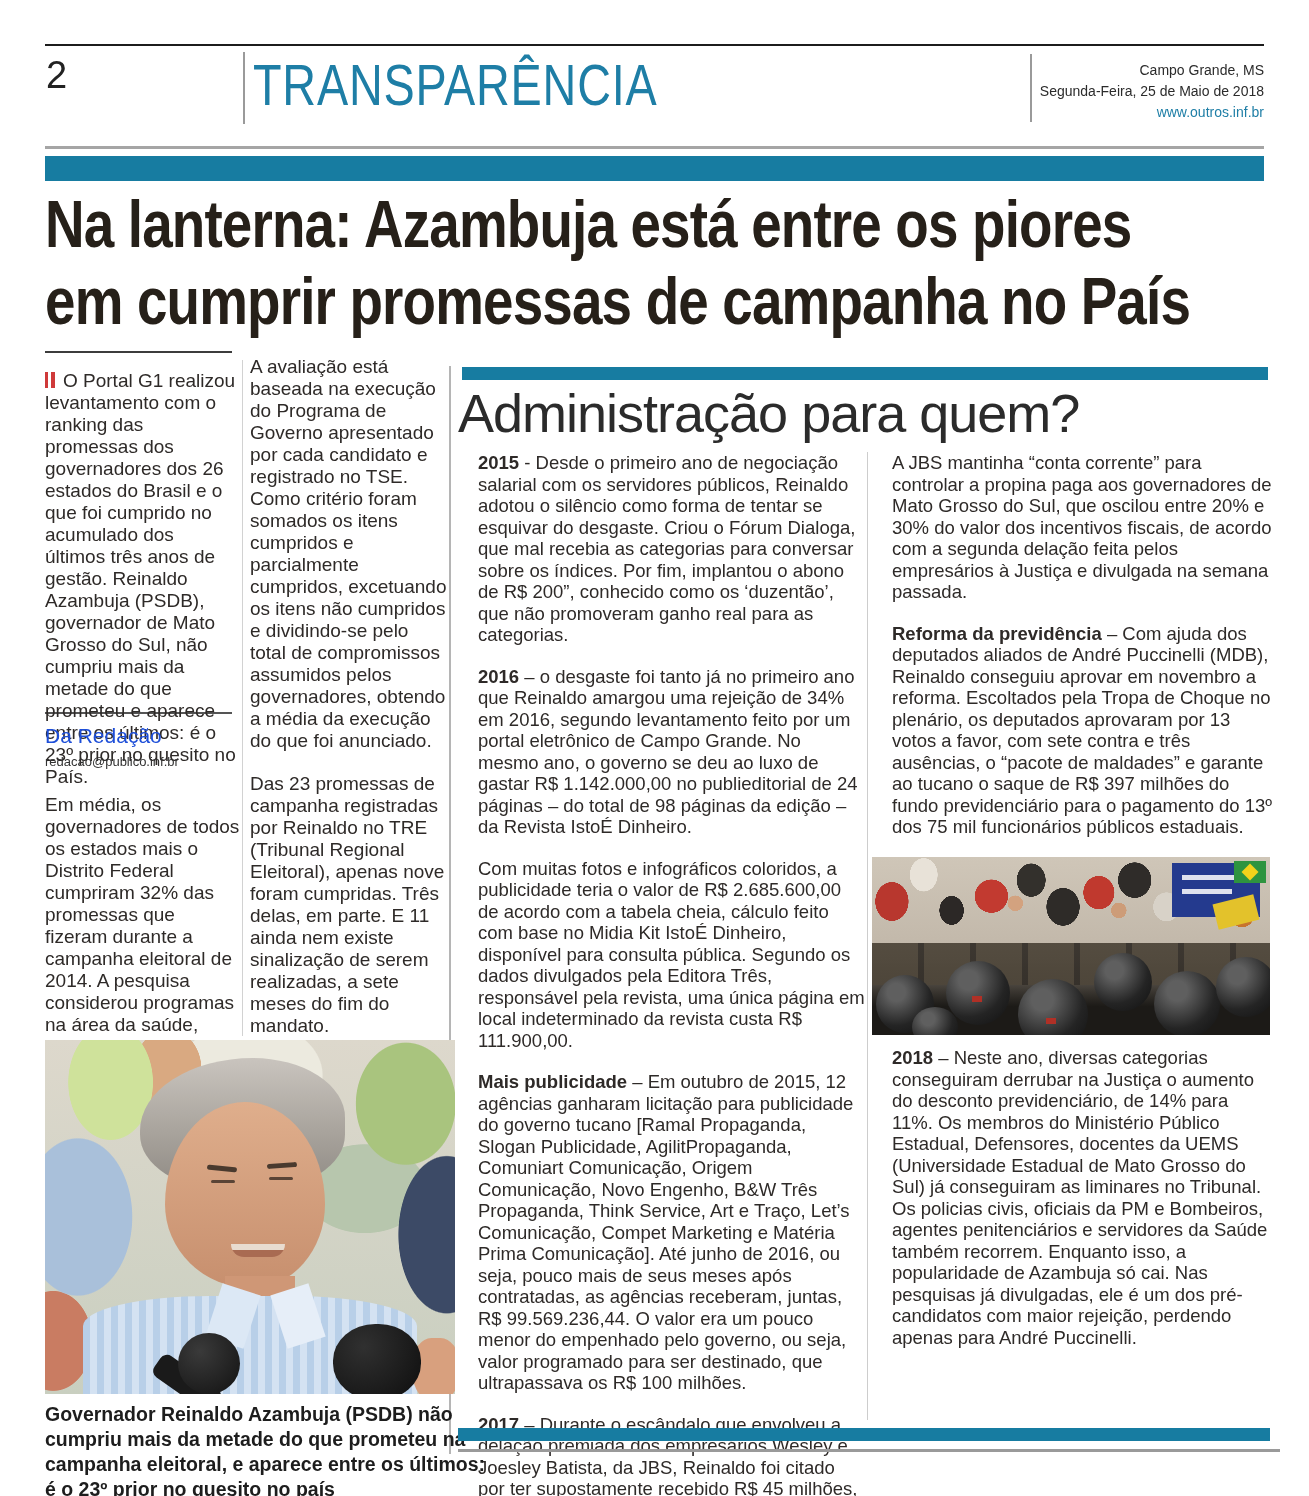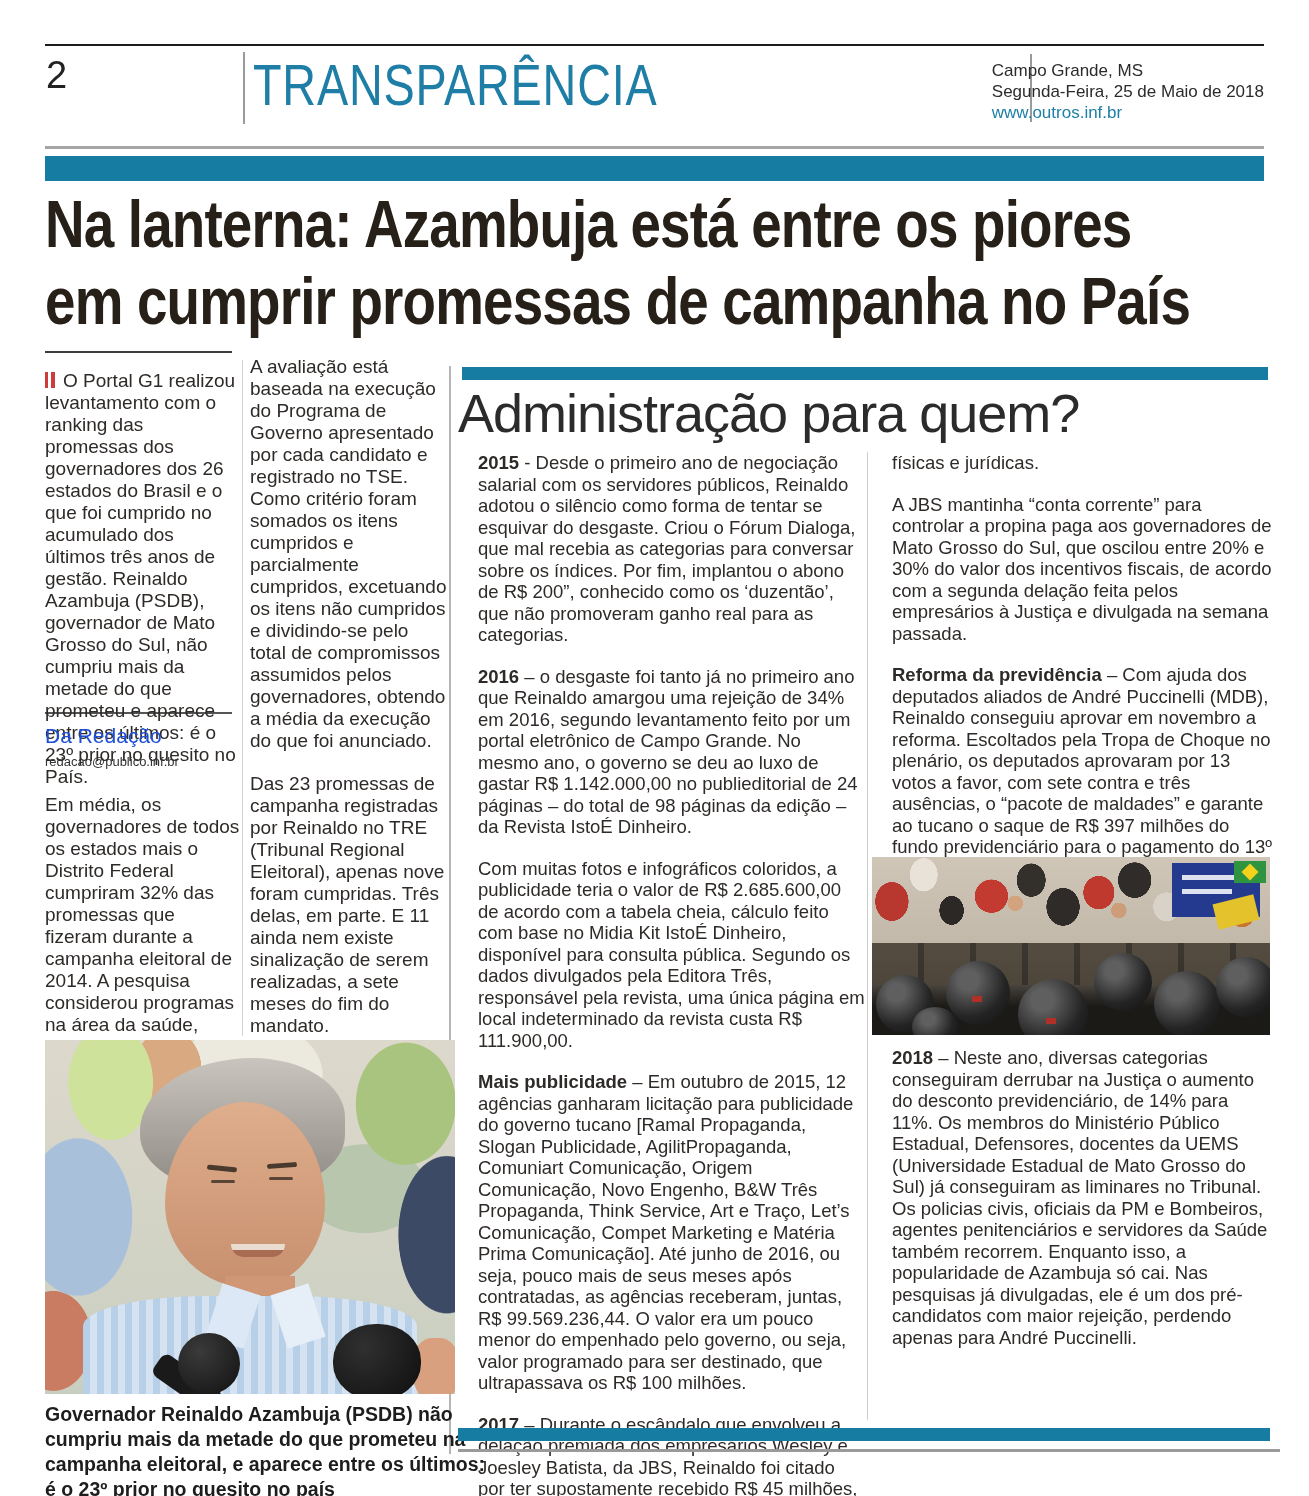--- a/index.html
+++ b/index.html
@@ -10,21 +10,21 @@
   .abs{position:absolute;}
   
   .top-rule{left:45px;top:44px;width:1219px;height:2px;background:#1c1c1c;}
   .page-num{left:46px;top:54px;font-size:38px;color:#222;}
   .hdr-div1{left:243px;top:52px;width:2px;height:72px;background:#9a9a9a;}
   .section-title{
     left:253px;top:52px;font-size:57px;font-weight:500;color:#1e7ea6;
     transform:scaleX(.82);transform-origin:left top;letter-spacing:1px;white-space:nowrap;
   }
   .hdr-div2{left:1030px;top:54px;width:2px;height:68px;background:#9a9a9a;}
-  .dateblock{right:45px;top:60px;font-size:17px;line-height:21px;color:#2b2b2b;}
+  .dateblock{right:45px;top:60px;text-align:right;font-size:14px;line-height:21px;color:#2b2b2b;}
   .dateblock .site{color:#1e7ea6;}
   .hdr-rule{left:45px;top:146px;width:1219px;height:3px;background:#a5a5a5;}
   .hdr-band{left:45px;top:156px;width:1219px;height:25px;background:#177ca1;}
   
   .headline{
     left:45px;top:186px;width:1480px;font-size:66px;line-height:77px;font-weight:bold;
     color:#262019;letter-spacing:-1px;transform:scaleX(.83);transform-origin:left top;white-space:pre-line;
   }
   
   .rule-dark{background:#3c3c3c;height:2px;}
@@ -165,21 +165,20 @@
 
 <div class="abs main-left">
   <p class="mp"><b>2015</b><span> - Desde o primeiro ano de negociação salarial com os servidores públicos, Reinaldo adotou o silêncio como forma de tentar se esquivar do desgaste. Criou o Fórum Dialoga, que mal recebia as categorias para conversar sobre os índices. Por fim, implantou o abono de R$ 200”, conhecido como os ‘duzentão’, que não promoveram ganho real para as categorias.</span></p>
   <p class="mp"><b>2016</b><span> – o desgaste foi tanto já no primeiro ano que Reinaldo amargou uma rejeição de 34% em 2016, segundo levantamento feito por um portal eletrônico de Campo Grande. No mesmo ano, o governo se deu ao luxo de gastar R$ 1.142.000,00 no publieditorial de 24 páginas – do total de 98 páginas da edição – da Revista IstoÉ Dinheiro.</span></p>
   <p class="mp"><b></b><span>Com muitas fotos e infográficos coloridos, a publicidade teria o valor de R$ 2.685.600,00 de acordo com a tabela cheia, cálculo feito com base no Midia Kit IstoÉ Dinheiro, disponível para consulta pública. Segundo os dados divulgados pela Editora Três, responsável pela revista, uma única página em local indeterminado da revista custa R$ 111.900,00.</span></p>
   <p class="mp"><b>Mais publicidade</b><span> – Em outubro de 2015, 12 agências ganharam licitação para publicidade do governo tucano [Ramal Propaganda, Slogan Publicidade, AgilitPropaganda, Comuniart Comunicação, Origem Comunicação, Novo Engenho, B&amp;W Três Propaganda, Think Service, Art e Traço, Let’s Comunicação, Compet Marketing e Matéria Prima Comunicação]. Até junho de 2016, ou seja, pouco mais de seus meses após contratadas, as agências receberam, juntas, R$ 99.569.236,44. O valor era um pouco menor do empenhado pelo governo, ou seja, valor programado para ser destinado, que ultrapassava os R$ 100 milhões.</span></p>
   <p class="mp"><b>2017</b><span> – Durante o escândalo que envolveu a delação premiada dos empresários Wesley e Joesley Batista, da JBS, Reinaldo foi citado por ter supostamente recebido R$ 45 milhões, dos quais R$ 10 milhões em espécie e outros R$ 35 milhões por meio de pagamentos feitos com notas falsas emitidas por pessoas</span></p>
 </div>
 
 <div class="abs main-topright">
-  <p class="mp"><b></b><span>físicas e jurídicas.</span></p>
   <p class="mp"><b></b><span>A JBS mantinha “conta corrente” para controlar a propina paga aos governadores de Mato Grosso do Sul, que oscilou entre 20% e 30% do valor dos incentivos fiscais, de acordo com a segunda delação feita pelos empresários à Justiça e divulgada na semana passada.</span></p>
   <p class="mp"><b>Reforma da previdência</b><span> – Com ajuda dos deputados aliados de André Puccinelli (MDB), Reinaldo conseguiu aprovar em novembro a reforma. Escoltados pela Tropa de Choque no plenário, os deputados aprovaram por 13 votos a favor, com sete contra e três ausências, o “pacote de maldades” e garante ao tucano o saque de R$ 397 milhões do fundo previdenciário para o pagamento do 13º dos 75 mil funcionários públicos estaduais.</span></p>
 </div>
 
 <div class="abs photo2">
   <div class="banner">
     <div class="banner-line1"></div>
     <div class="banner-line2"></div>
   </div>
   <div class="flag">

